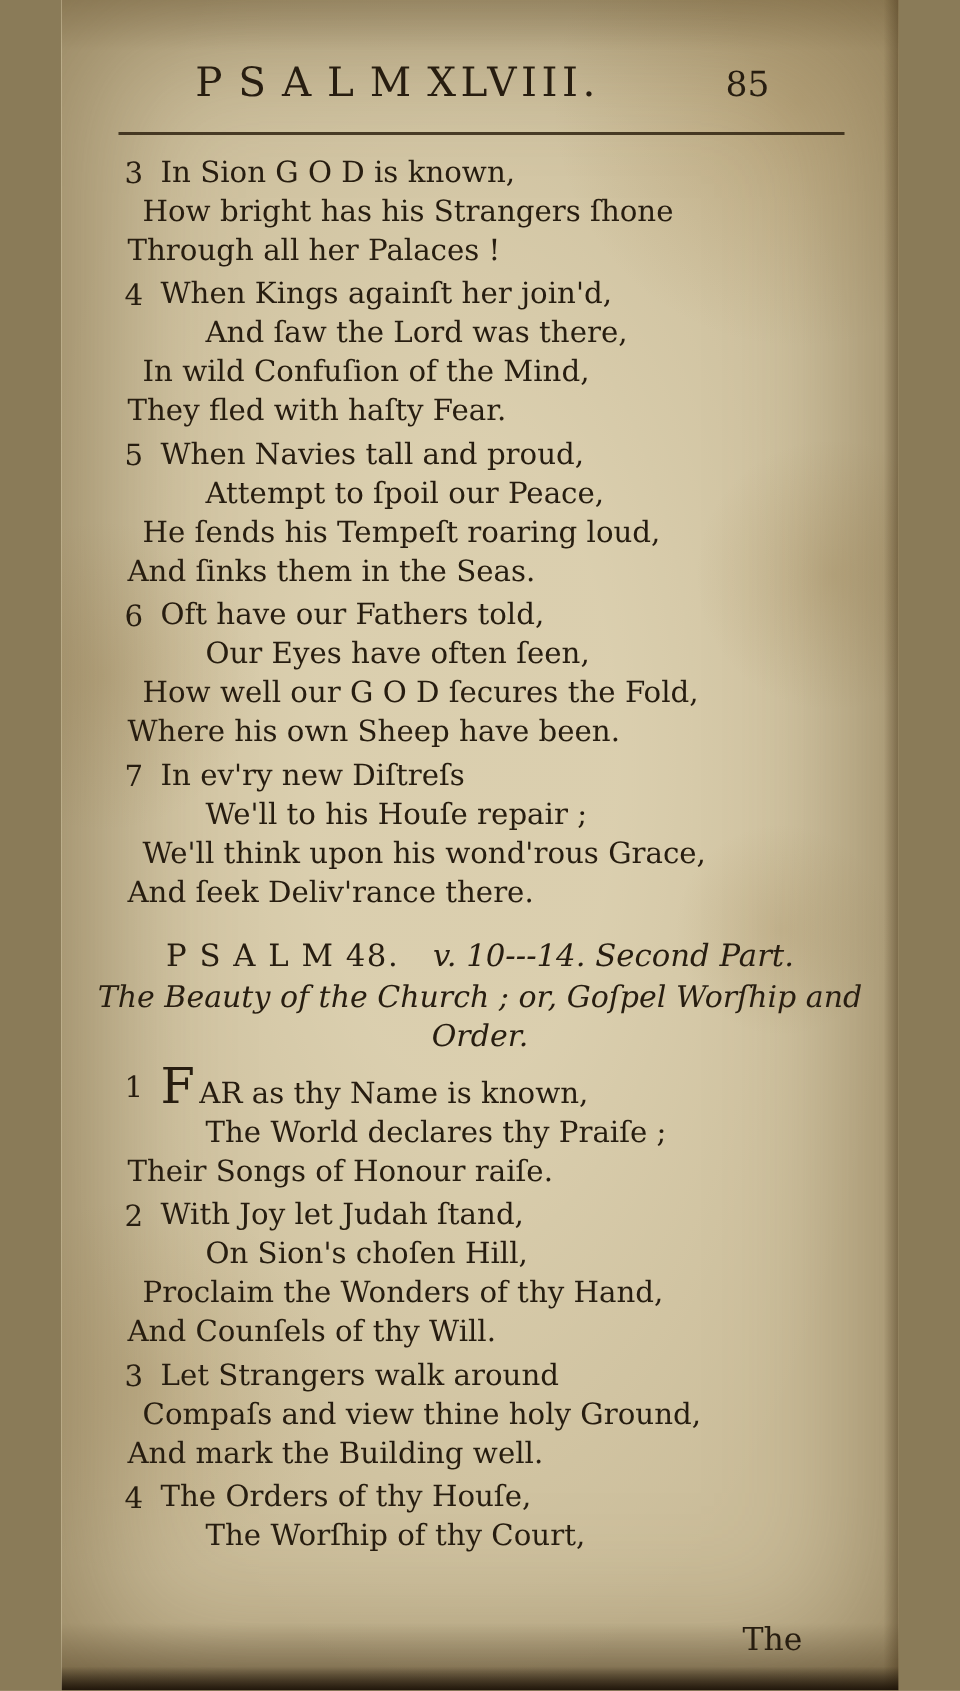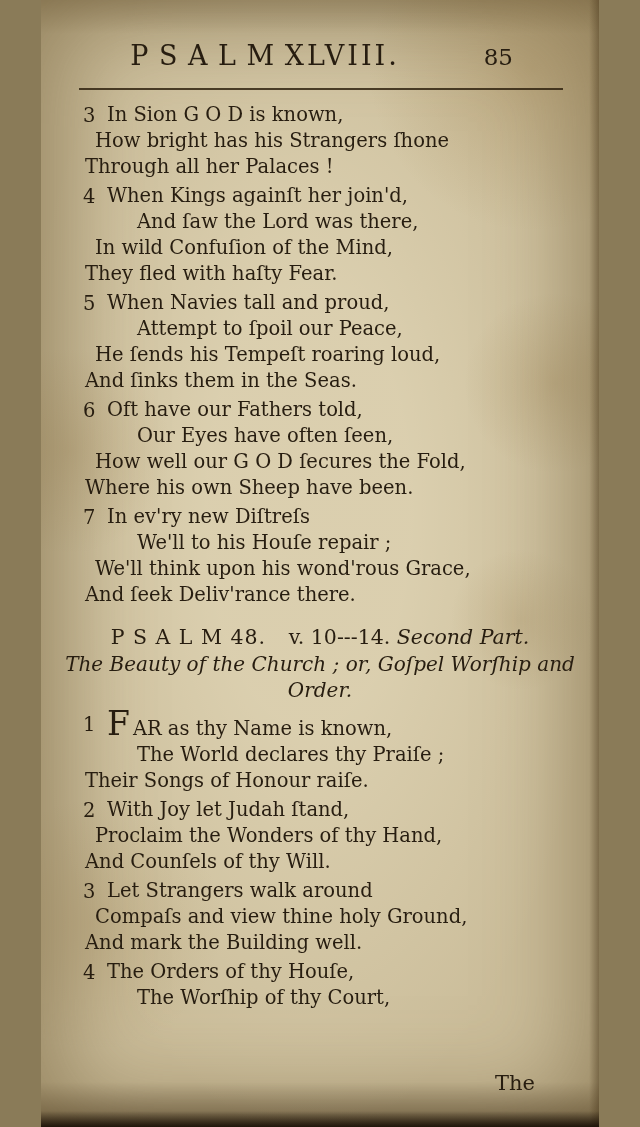--- a/index.html
+++ b/index.html
@@ -38,28 +38,28 @@
   .verse{position:relative;margin-bottom:3px;}
   .vnum{position:absolute;left:42px;top:2px;}
   .line{line-height:26px;white-space:nowrap;}
   .l1{padding-left:66px;}
   .l2{padding-left:96px;}
   .l3{padding-left:54px;}
   .l4{padding-left:44px;}
 
   .psalm-heading{text-align:center;margin:16px 0 0 0;font-size:20.5px;line-height:27px;white-space:nowrap;}
   .psalm-heading .label{letter-spacing:1px;}
-  .psalm-heading .range{margin-left:16px;}
+  .psalm-heading .range{font-style:italic;margin-left:16px;}
   .psalm-heading .part{font-style:italic;}
   .subtitle{text-align:center;font-style:italic;font-size:20px;line-height:26px;}
   .subtitle-gap{margin-bottom:8px;}
 
   .dropcap::first-letter{font-size:33px;letter-spacing:3px;}
 
-  .catchword{position:absolute;right:64px;bottom:32px;font-size:21px;}
+  .catchword{position:absolute;right:64px;bottom:22px;font-size:21px;}
 </style>
 </head>
 <body>
 
 <div class="page">
 
   <div class="header">
     <div class="header-title">
       <span>P S A L M</span>
       <span class="numeral">XLVIII.</span>
@@ -120,20 +120,21 @@
     <div class="verse">
       <span class="vnum">1</span>
       <div class="line l1 dropcap">FAR as thy Name is known,</div>
       <div class="line l2">The World declares thy Praiſe ;</div>
       <div class="line l4">Their Songs of Honour raiſe.</div>
     </div>
 
     <div class="verse">
       <span class="vnum">2</span>
       <div class="line l1">With Joy let Judah ſtand,</div>
+      <div class="line l2">On Sion's choſen Hill,</div>
       <div class="line l3">Proclaim the Wonders of thy Hand,</div>
       <div class="line l4">And Counſels of thy Will.</div>
     </div>
 
     <div class="verse">
       <span class="vnum">3</span>
       <div class="line l1">Let Strangers walk around</div>
       <div class="line l3">Compaſs and view thine holy Ground,</div>
       <div class="line l4">And mark the Building well.</div>
     </div>

